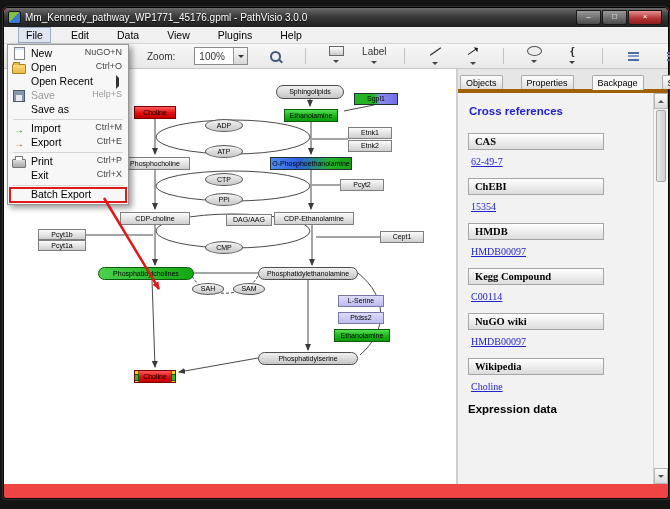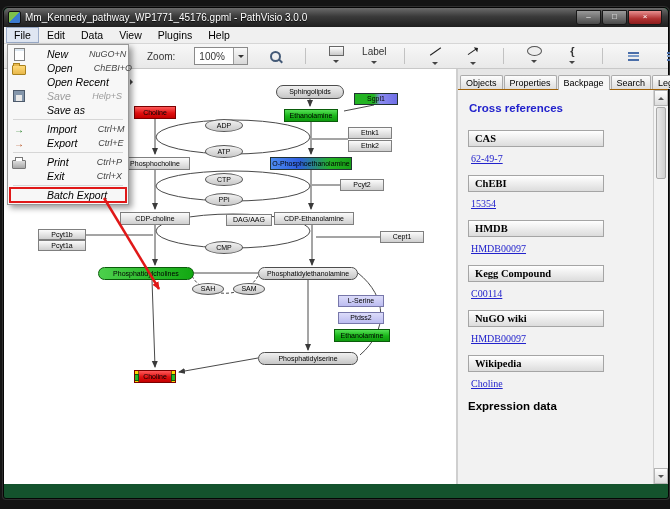--- a/index.html
+++ b/index.html
@@ -1,35 +1,35 @@
 <!DOCTYPE html>
 <html><head>
 <meta charset="utf-8">
 <style>
   html,body{margin:0;padding:0;width:670px;height:509px;overflow:hidden;
     font-family:"Liberation Sans",sans-serif;background:#141414;}
   .screen{position:relative;width:670px;height:509px;background:#141414;}
   .window{position:absolute;left:3px;top:7px;width:664px;height:490px;
-    background:#14532d;border:1px solid #050505;border-radius:5px 5px 3px 3px;
+    background:#ef4444;border:1px solid #050505;border-radius:5px 5px 3px 3px;
     box-shadow:0 0 0 1px #2e2e2e;overflow:visible;}
   
   .titlebar{height:19px;border-radius:5px 5px 0 0;display:flex;align-items:center;
     background:linear-gradient(#6b6b6b,#3a3a3a 45%,#1f1f1f);padding:0 4px;gap:4px;}
   .app-icon{width:11px;height:11px;border-radius:2px;flex:none;
     background:linear-gradient(135deg,#7ec04a 0 50%,#3a7ad0 50% 100%);border:1px solid #111;}
   .title{color:#fff;font-size:10px;flex:1;white-space:nowrap;overflow:hidden;text-shadow:0 1px 1px #000;}
   .winbtns{display:flex;gap:1px;margin-right:2px;}
   .wbtn{height:13px;border-radius:0 0 3px 3px;border:1px solid #181818;color:#fff;
     font-size:8px;line-height:11px;text-align:center;cursor:default;}
   .wbtn.min,.wbtn.max{width:23px;background:linear-gradient(#9a9a9a,#4a4a4a);}
   .wbtn.close{width:32px;background:linear-gradient(#e89090,#b03030 60%,#8c1d1d);}
   
   .menubar{height:16px;background:#f0f0f0;border-bottom:1px solid #d6d6d6;
     display:flex;align-items:center;padding-left:2px;font-size:10.5px;}
-  .mb-item{padding:1px 7px;border:1px solid transparent;}
+  .mb-item{padding:1px 7px;border:1px solid transparent;margin-left:12px;}
   .mb-item.open{background:#dfe6f2;border-color:#9bacc9;}
   
   .toolbar{height:24px;background:linear-gradient(#f7f7f7,#e9e9e9);
     border-bottom:1px solid #c8c8c8;display:flex;align-items:center;padding:0 4px;gap:16px;font-size:10px;color:#333;}
   .tb-btn{height:18px;min-width:18px;display:flex;align-items:center;justify-content:center;
     border:1px solid transparent;border-radius:2px;gap:1px;padding:0 1px;flex-direction:column;}
   .tb-btn.disabled{opacity:.45;}
   .tb-sep{width:1px;height:16px;background:#c2c2c2;margin:0 3px;flex:none;}
   .tb-label{margin:0 3px 0 2px;}
   .combo{background:#fff;border:1px solid #8a8a8a;height:16px;display:flex;align-items:center;
@@ -86,22 +86,22 @@
   .handle.bl{left:-3px;bottom:-3px;}.handle.br{right:-3px;bottom:-3px;}
   .handle.green{background:#27b927;border-color:#0d5c0d;}
   .handle.ml{left:-3px;top:50%;margin-top:-3px;}.handle.mr{right:-3px;top:50%;margin-top:-3px;}
   .annotation{position:absolute;left:75px;top:226px;width:212px;min-height:44px;z-index:30;
     background:linear-gradient(#bb5a5a,#a43d3d);border:2px solid #7c2323;border-radius:6px;
     color:#fff;font-weight:bold;font-size:11.5px;line-height:1.35;text-align:center;padding:6px 8px;box-sizing:border-box;
     box-shadow:2px 3px 6px rgba(0,0,0,.35);}
   .annotation .hl{color:#3ae23a;}
   
   .sidebar{width:210px;background:#f0f0f0;display:flex;flex-direction:column;flex:none;}
-  .tabs{display:flex;align-items:flex-end;height:18px;background:#e6e6e6;border-bottom:1px solid #a16207;
-    padding:2px 0 0 2px;gap:1px;justify-content:space-between;}
+  .tabs{display:flex;align-items:flex-end;height:18px;background:#e6e6e6;border-bottom:4px solid #a16207;
+    padding:2px 0 0 2px;gap:18px;justify-content:space-between;}
   .tab{font-size:9px;padding:2px 5px 1px;background:linear-gradient(#fdfdfd,#dedede);
     border:1px solid #ababab;border-bottom:none;border-radius:2px 2px 0 0;}
   .tab.active{background:#f7f7f7;position:relative;top:1px;padding-bottom:2px;}
   .side-body{flex:1;display:flex;overflow:hidden;}
   .side-content{flex:1;padding:10px 6px 6px 10px;overflow:hidden;background:#f2f2f2;}
   .xref-heading{color:#2222cc;font-weight:bold;font-size:11.5px;margin:2px 0 16px 1px;}
   .ref-group{margin-bottom:11px;font-family:Liberation Serif, serif;}
   .ref-source{width:136px;background:linear-gradient(#ffffff,#dcdcdc);border:1px solid #a5a5a5;
     font-size:10.5px;font-weight:bold;padding:2px 6px;box-sizing:border-box;}
   .ref-id{font-size:10px;margin:6px 0 0 3px;color:#000;}
@@ -114,21 +114,21 @@
   .sb-btn.bottom{margin-top:auto;}
   .sb-btn.bottom::after{border-bottom-color:transparent;border-top-color:#555;margin:3px 0 0;}
   .sb-thumb{height:70px;margin:1px 2px;background:linear-gradient(90deg,#e9e9e9,#cfcfcf);
     border:1px solid #a9a9a9;border-radius:2px;}
   
   .statusbar{height:16px;background:#f0f0f0;border-top:1px solid #bdbdbd;font-size:9px;color:#1a1a1a;
     padding:2px 5px;white-space:nowrap;overflow:hidden;box-sizing:border-box;border-radius:0 0 3px 3px;}
   
   .filemenu{position:absolute;left:3px;top:36px;width:116px;background:#f7f7f7;
     border:1px solid #979797;box-shadow:3px 3px 6px rgba(0,0,0,.4);padding:2px;z-index:70;font-size:10.5px;}
-  .menu-item{display:flex;align-items:center;height:14px;padding:0 4px 0 2px;gap:21px;font-style:italic;}
+  .menu-item{display:flex;height:14px;padding:0 4px 0 2px;gap:5px;}
   .mi-icon{width:14px;height:13px;display:flex;align-items:center;justify-content:center;flex:none;}
   .mi-label{flex:1;white-space:nowrap;}
   .mi-short{font-size:9px;color:#444;}
   .menu-item.disabled .mi-label,.menu-item.disabled .mi-short{color:#9b9b9b;}
   .mi-sub{width:8px;display:flex;justify-content:flex-end;}
   .mi-sub::after{content:"";border:3px solid transparent;border-left-color:#333;}
   .menu-sep{height:1px;background:#d6d6d6;margin:2px 3px;}
   .menu-item.highlighted{outline:2px solid #e01818;outline-offset:-1px;}
   .mic-import::before{content:"→";color:#1d7a1d;font-weight:bold;font-size:10px;}
   .mic-export::before{content:"→";color:#b34a17;font-weight:bold;font-size:10px;}
@@ -347,21 +347,21 @@
             <span class="ic ic-page"></span>
           </span>
           <span class="mi-label">New</span>
           <span class="mi-short">NuGO+N</span>
         </div>
         <div class="menu-item">
           <span class="mi-icon">
             <span class="ic ic-folder"></span>
           </span>
           <span class="mi-label">Open</span>
-          <span class="mi-short">ChEBI+O</span>
+          <span class="mi-short">Ctrl+O</span>
         </div>
         <div class="menu-item">
           <span class="mi-icon"></span>
           <span class="mi-label">Open Recent</span>
           <span class="mi-sub"></span>
         </div>
         <div class="menu-item disabled">
           <span class="mi-icon">
             <span class="ic ic-disk"></span>
           </span>

